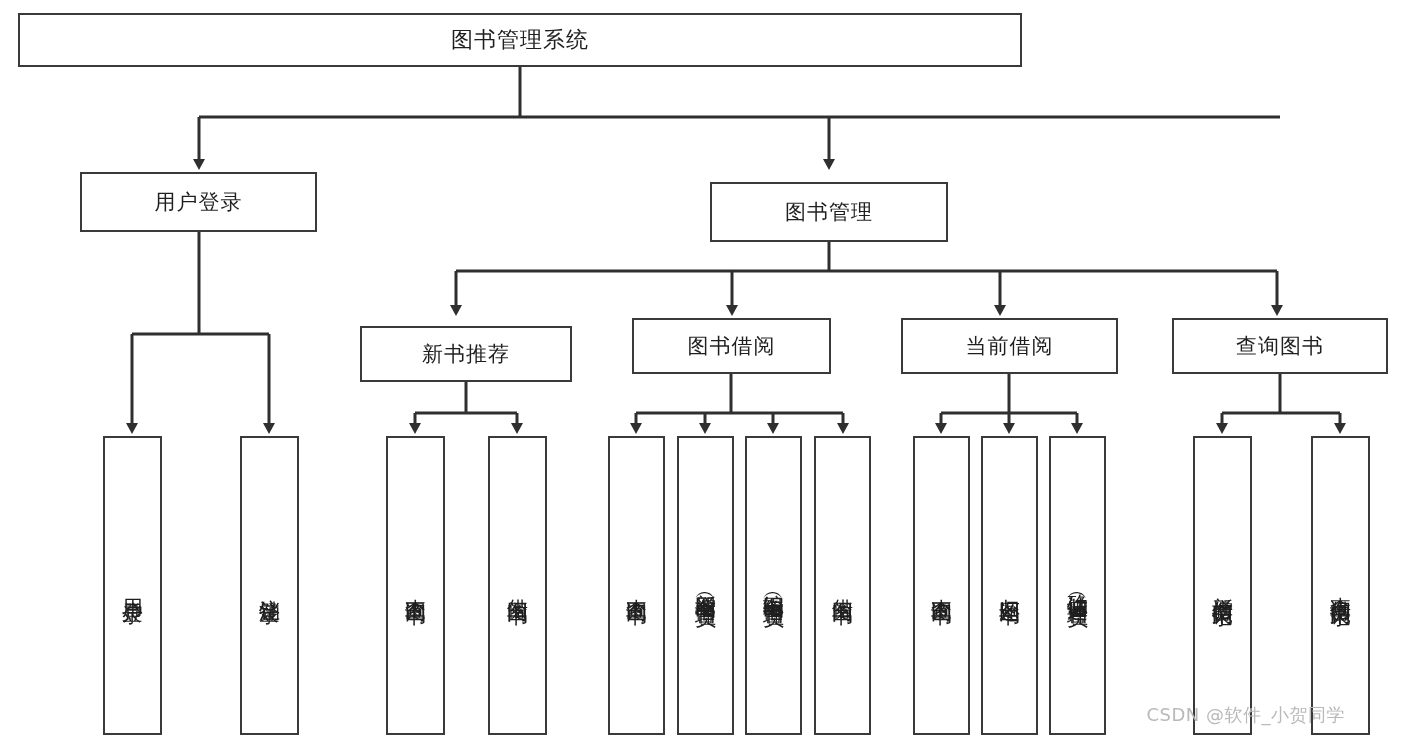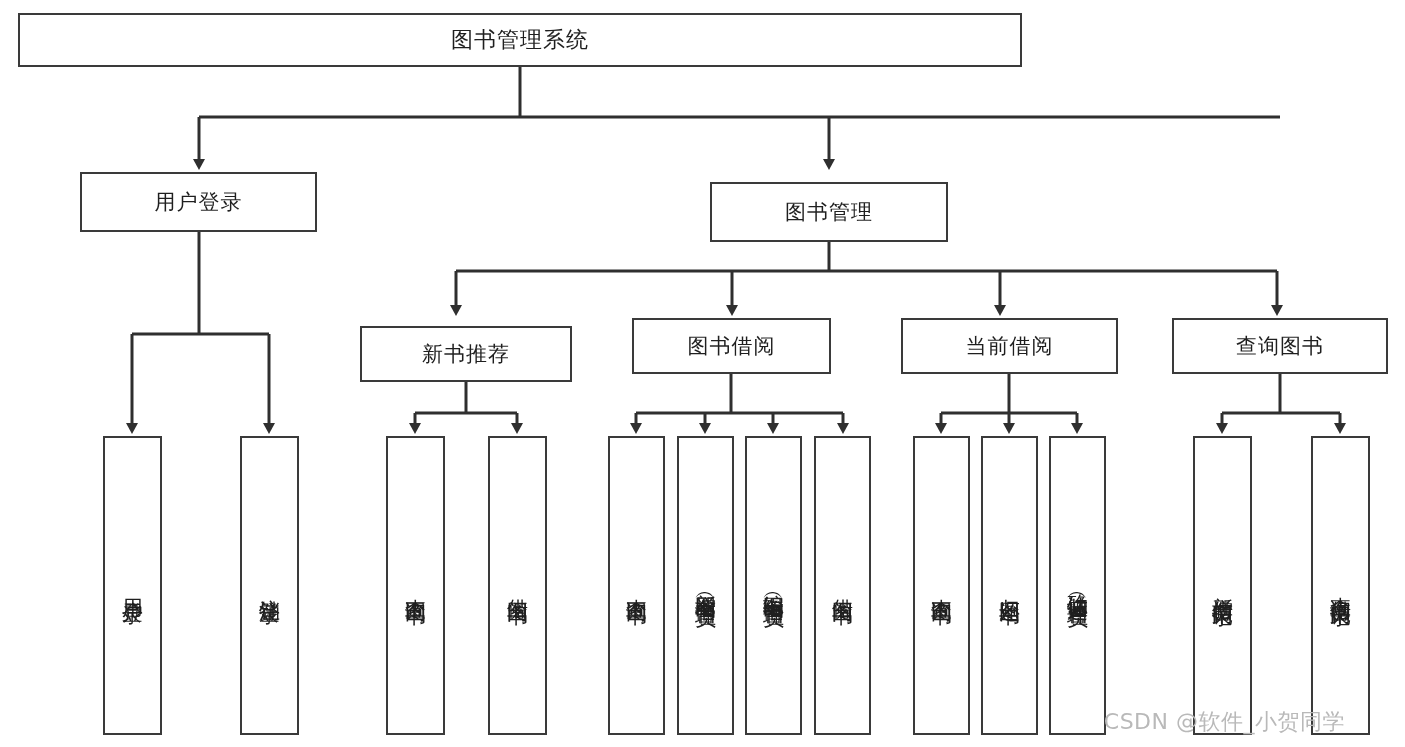--- a/index.html
+++ b/index.html
@@ -41,22 +41,22 @@
     text-orientation:upright;
     font-size:21px;
     line-height:1.15;
     letter-spacing:2px;
     white-space:normal;
     max-height:292px;
   }
   .watermark{
     position:absolute;
     right:8px;
-    bottom:10px;
-    font-size:22px;
+    bottom:20px;
+    font-size:18px;
     color:#b9b9b9;
     letter-spacing:0.5px;
     white-space:nowrap;
     user-select:none;
   }
 </style>
 </head>
 <body>
 
 <div id="canvas">

